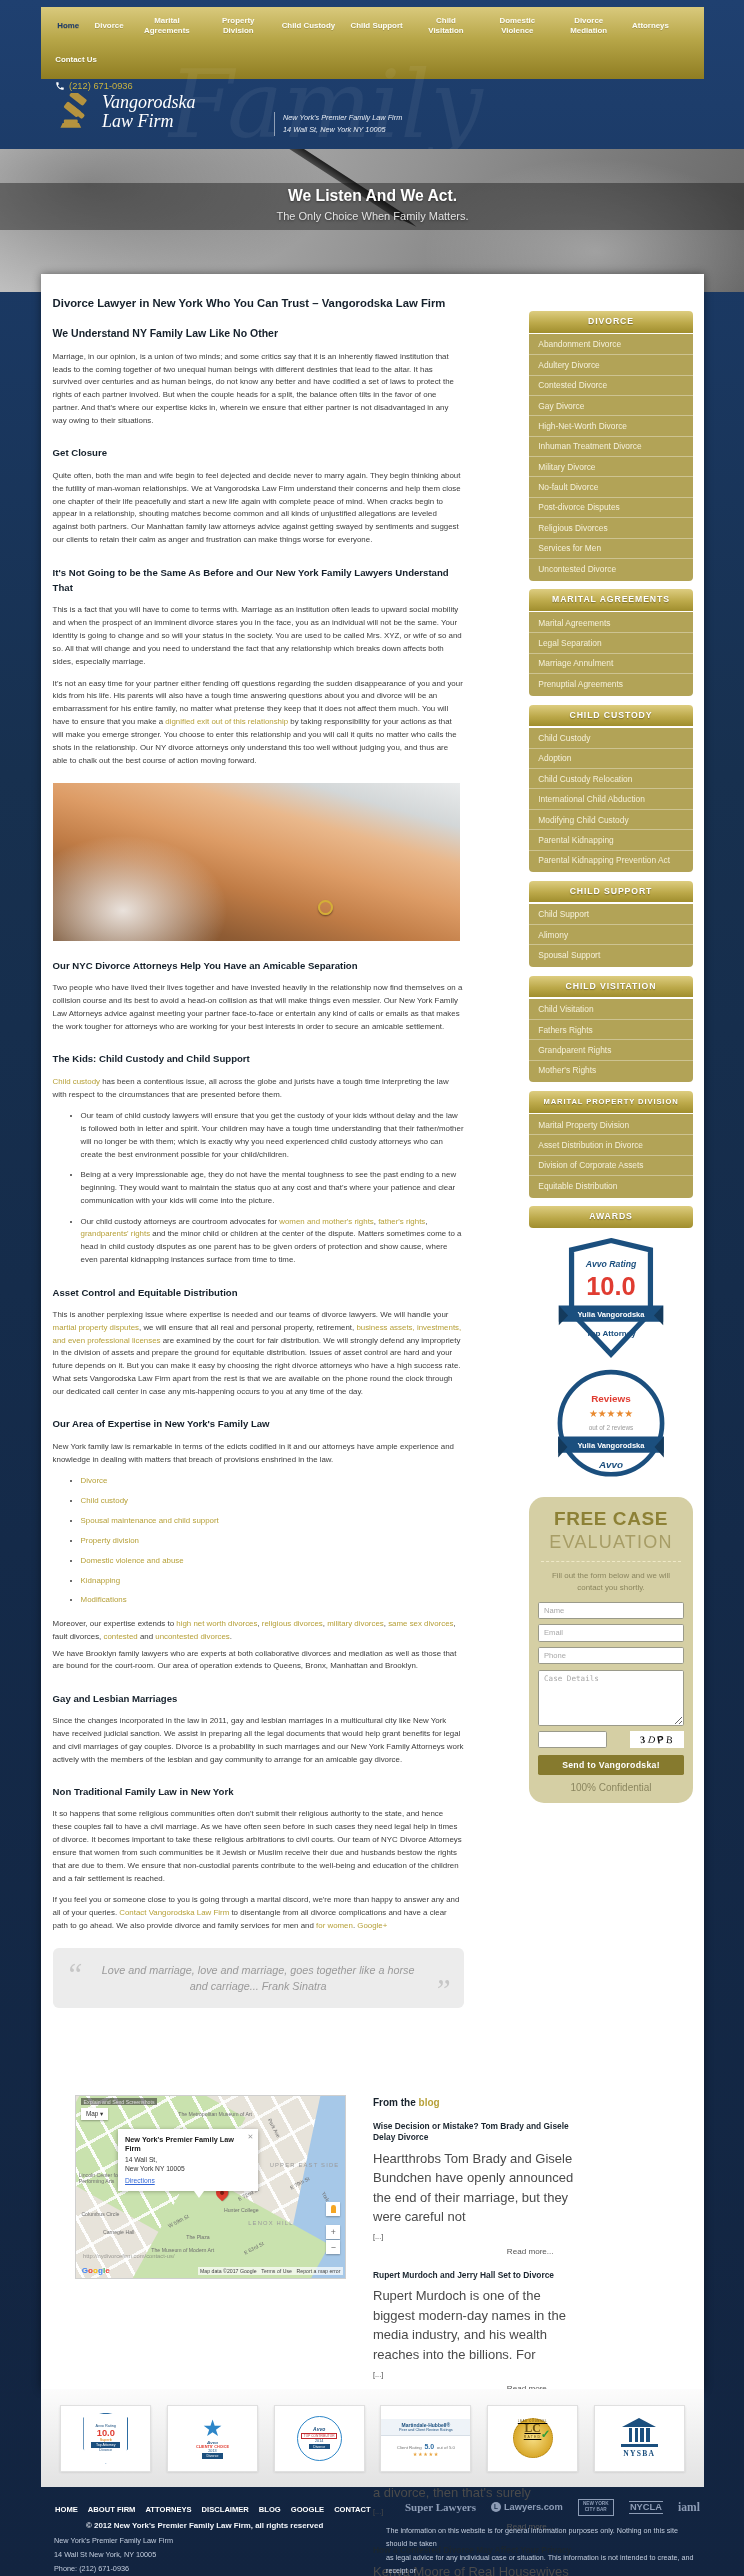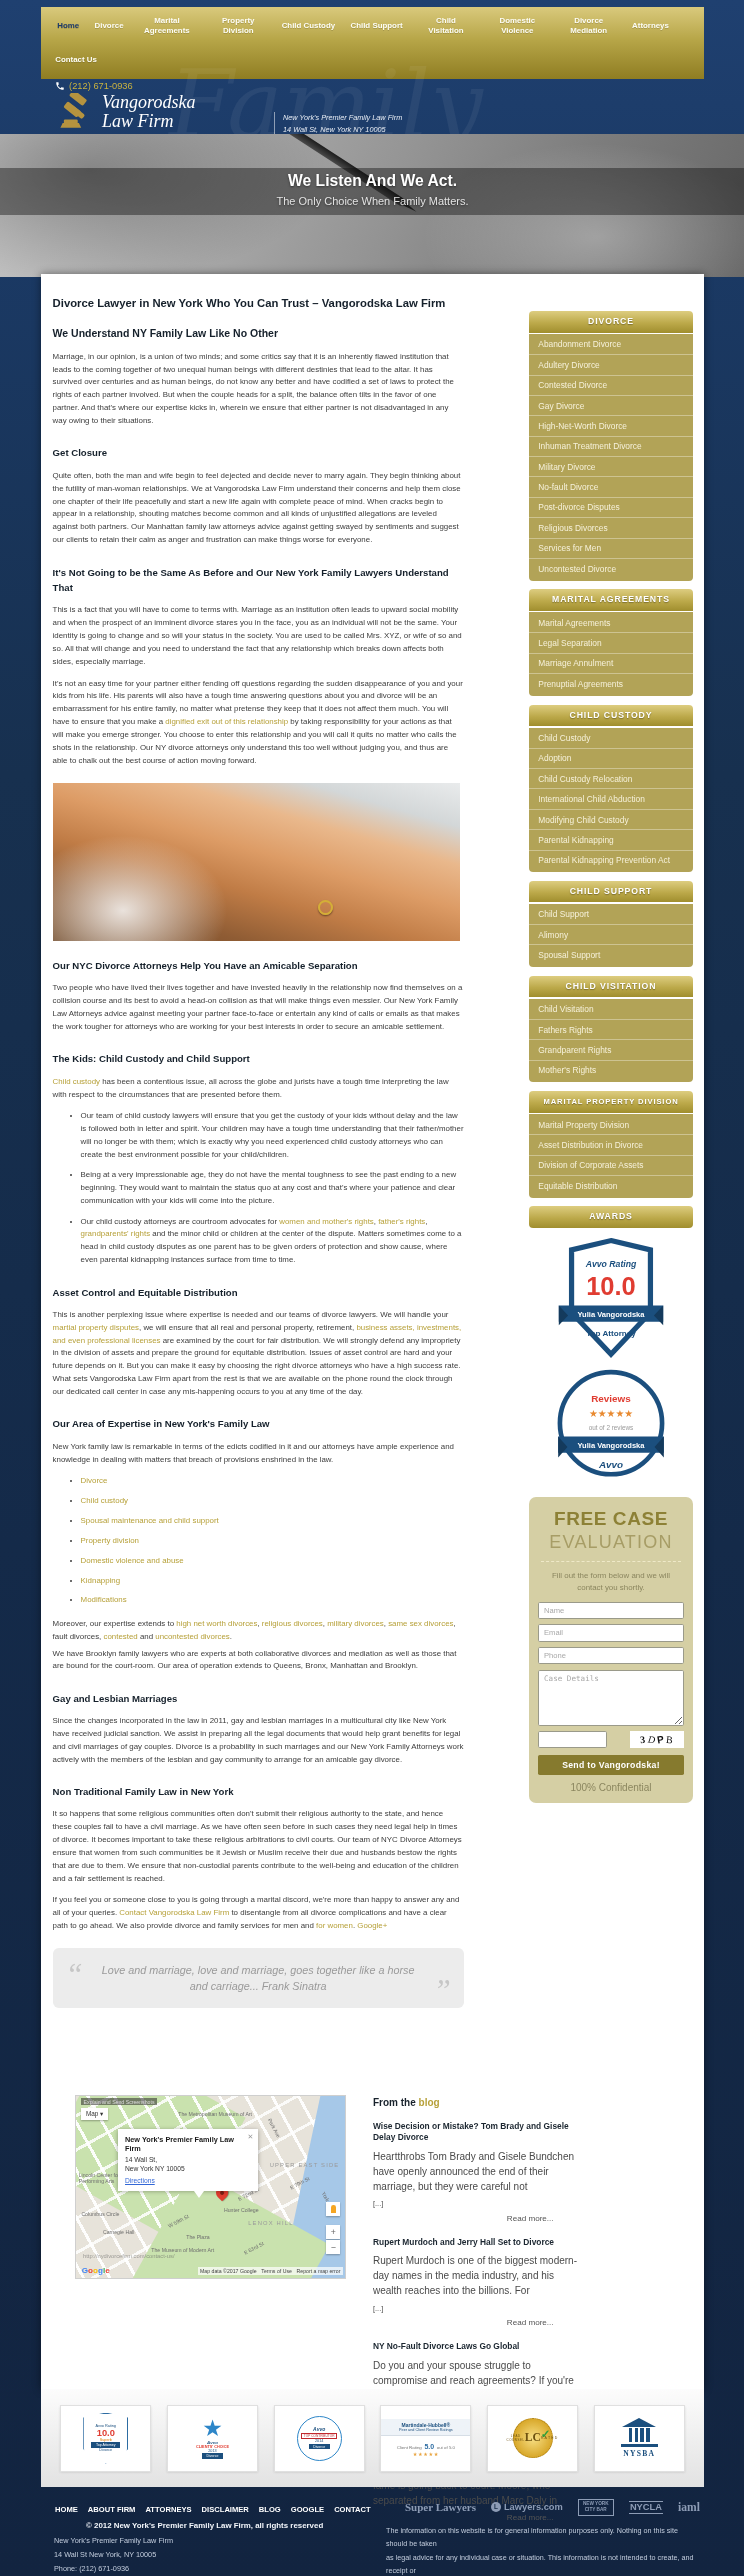--- a/index.html
+++ b/index.html
@@ -15,21 +15,21 @@
   .navrow2{height:30px;display:flex;align-items:center;}
   .navrow2 .nav-item{margin-left:11.6px;width:47px;}
   
   .phone-line{position:absolute;left:55px;top:81px;display:flex;align-items:center;gap:4.1px;color:#c9b23f;font-size:9.3px;cursor:pointer;}
   .wm{position:absolute;left:169px;top:51px;font:italic 93px "DejaVu Serif",serif;color:rgba(255,255,255,.06);pointer-events:none;}
   .logo{position:absolute;left:58px;top:93px;display:flex;gap:8.1px;align-items:flex-start;}
   .logo-text{font:italic 18px "Liberation Serif",serif;color:#fff;line-height:1.05;}
   .tag-divider{position:absolute;left:274px;top:112px;width:0.6px;height:24.4px;background:rgba(255,255,255,.5);}
   .tagline{position:absolute;left:283px;top:112px;font:italic 7.3px "Liberation Sans",sans-serif;color:#e8edf5;line-height:1.6;}
   
-  .hero{position:absolute;left:0;top:134px;width:745px;height:143px;overflow:hidden;
+  .hero{position:absolute;left:0;top:149px;width:745px;height:143px;overflow:hidden;
     background:
       radial-gradient(ellipse 279px 151px at 80% 72%, rgba(255,255,255,.30), transparent 62%),
       radial-gradient(ellipse 407px 186px at 12% 25%, rgba(0,0,0,.28), transparent 60%),
       linear-gradient(115deg,#c6c6c6 0%,#ababab 28%,#949494 52%,#7d7d7d 74%,#676767 100%);}
   .pen{position:absolute;left:233px;top:15px;width:186px;height:7.6px;border-radius:4.1px;
        background:linear-gradient(#1d1d1d,#4a4a4a);transform:rotate(33deg);}
   .pen:after{content:"";position:absolute;right:-15px;top:1.7px;border-left:15px solid #2a2a2a;border-top:2.3px solid transparent;border-bottom:2.3px solid transparent;}
   .hero-band{position:absolute;left:0;top:34px;width:100%;height:47px;background:rgba(15,15,15,.42);}
   .hero-t1{position:absolute;left:0;top:38px;width:100%;text-align:center;color:#fff;font-size:15.7px;font-weight:bold;text-shadow:0 1.2px 2.3px rgba(0,0,0,.5);}
   .hero-t2{position:absolute;left:0;top:61px;width:100%;text-align:center;color:#e3e3e3;font-size:11px;text-shadow:0 1.2px 2.3px rgba(0,0,0,.5);}
@@ -55,21 +55,21 @@
   .sidebar{position:absolute;left:488px;top:37px;width:164px;}
   .sb-sec{margin-bottom:8.7px;}
   .sb-head{height:21.5px;line-height:21.5px;text-align:center;color:#fff;font-weight:bold;font-size:8.7px;letter-spacing:0.9px;
            background:linear-gradient(#ddcd80 0%,#bca94a 55%,#a08e2e 100%);border-radius:4.1px 4.1px 0 0;text-shadow:0 0.6px 1.2px rgba(0,0,0,.35);}
   .sb-head.solo{border-radius:4.1px;}
   .sb-body{margin-top:1.7px;background:#b2a357;border-radius:0 0 4.1px 4.1px;padding:0.6px 0 2.3px;}
   .sb-item{padding:4.7px 9.3px;font-size:8.4px;color:#f6f1da;cursor:pointer;}
   .sb-item + .sb-item{border-top:0.6px solid rgba(255,255,255,.35);}
   .award-badge{margin:9.3px auto;display:block;}
   
-  .form-box{background:#d5cfa4;border-radius:7px;padding:11.6px 9.3px 9.3px;margin-top:3.5px;}
+  .form-box{background:#d5cfa4;border-radius:15px;padding:11.6px 9.3px 9.3px;margin-top:3.5px;}
   .fc1{font-size:19px;font-weight:bold;color:#8d8136;text-align:center;letter-spacing:0.6px;}
   .fc2{font-size:18px;color:#a79d66;text-align:center;letter-spacing:1.2px;margin-top:1.2px;}
   .fdash{border-top:1.2px dashed #efe9c8;margin:8.1px 2.3px;}
   .fnote{font-size:7.9px;color:#8b865f;text-align:center;line-height:1.5;margin-bottom:8.1px;}
   .form-box input[type=text]{display:block;width:100%;box-sizing:border-box;height:17.5px;border:0.6px solid #9a9a8a;border-radius:1.7px;margin-bottom:5.2px;padding:0 4.7px;font-size:7.6px;color:#444;background:#fff;}
   .form-box textarea{display:block;width:100%;box-sizing:border-box;height:56px;border:0.6px solid #9a9a8a;border-radius:1.7px;margin-bottom:5.2px;padding:3.5px 4.7px;font-size:7.6px;color:#444;background:#fff;resize:vertical;}
   .form-box input::placeholder,.form-box textarea::placeholder{color:#a8a8a8;}
   .cap-row{display:flex;justify-content:space-between;align-items:center;margin:2.3px 0 1.2px;}
   .cap-input{width:69px !important;margin-bottom:0 !important;}
   .cap-img{width:54px;height:17.5px;background:#fff;display:flex;align-items:center;justify-content:center;gap:2.3px;font-family:"Liberation Serif",serif;font-size:10px;color:#111;}
@@ -107,40 +107,40 @@
   .glogo{position:absolute;left:5.8px;bottom:3.5px;font-size:8.1px;font-weight:bold;cursor:pointer;}
   .glogo span:nth-child(1){color:#4285F4;} .glogo span:nth-child(2){color:#EA4335;} .glogo span:nth-child(3){color:#FBBC05;}
   .glogo span:nth-child(4){color:#4285F4;} .glogo span:nth-child(5){color:#34A853;} .glogo span:nth-child(6){color:#EA4335;}
   .attr{position:absolute;right:2.3px;bottom:3.5px;font-size:5.2px;color:#444;background:rgba(255,255,255,.7);padding:0.6px 2.3px;display:flex;gap:4.7px;}
   .attr .lnk{cursor:pointer;}
   
   .blog{width:205px;}
   .blog-h{font-size:10px;font-weight:bold;color:#18222c;margin:2.3px 0 12.8px;}
   .blog-h .gold{color:#b7a13a;}
   .bp-title{font-size:8.4px;font-weight:bold;color:#1b2630;line-height:1.35;margin-bottom:5.2px;cursor:pointer;}
-  .bp-ex{font-size:10px;color:#4a4a4a;line-height:1.5;}
+  .bp-ex{font-size:13px;color:#4a4a4a;line-height:1.5;}
   .bp-el{font-size:7.4px;color:#4a4a4a;margin-top:5.2px;}
   .bp-rm{font-size:8.1px;color:#555;text-align:right;padding-right:24.4px;margin:5.8px 0 14px;cursor:pointer;}
   
   .strip{position:absolute;left:41px;top:2389px;width:663px;height:98px;background:linear-gradient(#fcfcfc,#e2e2e2);
          display:flex;justify-content:center;gap:15.7px;padding-top:0;align-items:center;}
   .bcard{width:89px;height:65px;background:#fff;border:0.6px solid #e0e0e0;box-shadow:0 0.6px 2.3px rgba(0,0,0,.12);
          display:flex;flex-direction:column;align-items:center;justify-content:center;text-align:center;overflow:hidden;}
   .navy{color:#1b4f7e;} .red{color:#e03c31;} .orange{color:#e07b00;}
   .t6{font-size:3.8px;} .t7{font-size:4.4px;} .t8{font-size:5px;}
   .shield-mini{width:43px;height:49px;background:#fff;border:1.7px solid #2d6ca2;border-radius:4.7px 4.7px 15px 15px;
                clip-path:polygon(50% 0,100% 10%,100% 72%,50% 100%,0 72%,0 10%);display:flex;flex-direction:column;align-items:center;justify-content:center;}
   .ribbon-mini{background:#1b4f7e;color:#fff;font-size:3.5px;padding:0.6px 4.7px;margin:0.6px 0;}
   .star-big{font-size:23px;color:#2d86c8;line-height:1;}
   .circ-mini{width:43px;height:43px;border:1.7px solid #2d86c8;border-radius:50%;display:flex;flex-direction:column;align-items:center;justify-content:center;}
   .tc-box{border:0.6px solid #c1272d;color:#c1272d;font-size:3.2px;padding:0 1.7px;margin:0.6px 0;}
   .mh-head{background:#eef3f8;width:100%;padding:2.9px 0;border-bottom:0.6px solid #d6dee6;}
   .gold-stars{color:#e8a33d;font-size:5.2px;letter-spacing:0.6px;}
   .lc-seal{width:38px;height:38px;border-radius:50%;background:radial-gradient(#f7df85,#d9a92c 70%,#b8860b);border:1.2px dotted #a97c14;
-           display:flex;flex-direction:row;align-items:center;justify-content:center;position:relative;}
+           display:flex;flex-direction:column;align-items:center;position:relative;text-decoration:underline;}
   .lc-lc{font-family:"Liberation Serif",serif;font-size:11.6px;font-weight:bold;color:#6e5210;line-height:1;}
   .lc-check{position:absolute;right:1.2px;top:8.1px;color:#2e9e3a;font-size:11.6px;font-weight:bold;}
   .nysba-cols{display:flex;gap:2.3px;margin:1.2px 0;}
   .nysba-cols i{display:block;width:3.5px;height:14px;background:#1b4f7e;}
   .nysba-tri{width:0;height:0;border-left:17.5px solid transparent;border-right:17.5px solid transparent;border-bottom:9.3px solid #1b4f7e;}
   .nysba-base{width:37px;height:2.3px;background:#1b4f7e;margin-top:1.2px;}
   .nysba-name{font-family:"Liberation Serif",serif;font-size:7.6px;font-weight:bold;color:#1b4f7e;letter-spacing:1.2px;margin-top:2.3px;}
   
   .footer{position:absolute;left:0;top:2487px;width:745px;height:89px;}
   .f-links{position:absolute;left:55px;top:17.5px;display:flex;gap:10px;font-size:7.6px;font-weight:bold;color:#fff;}

